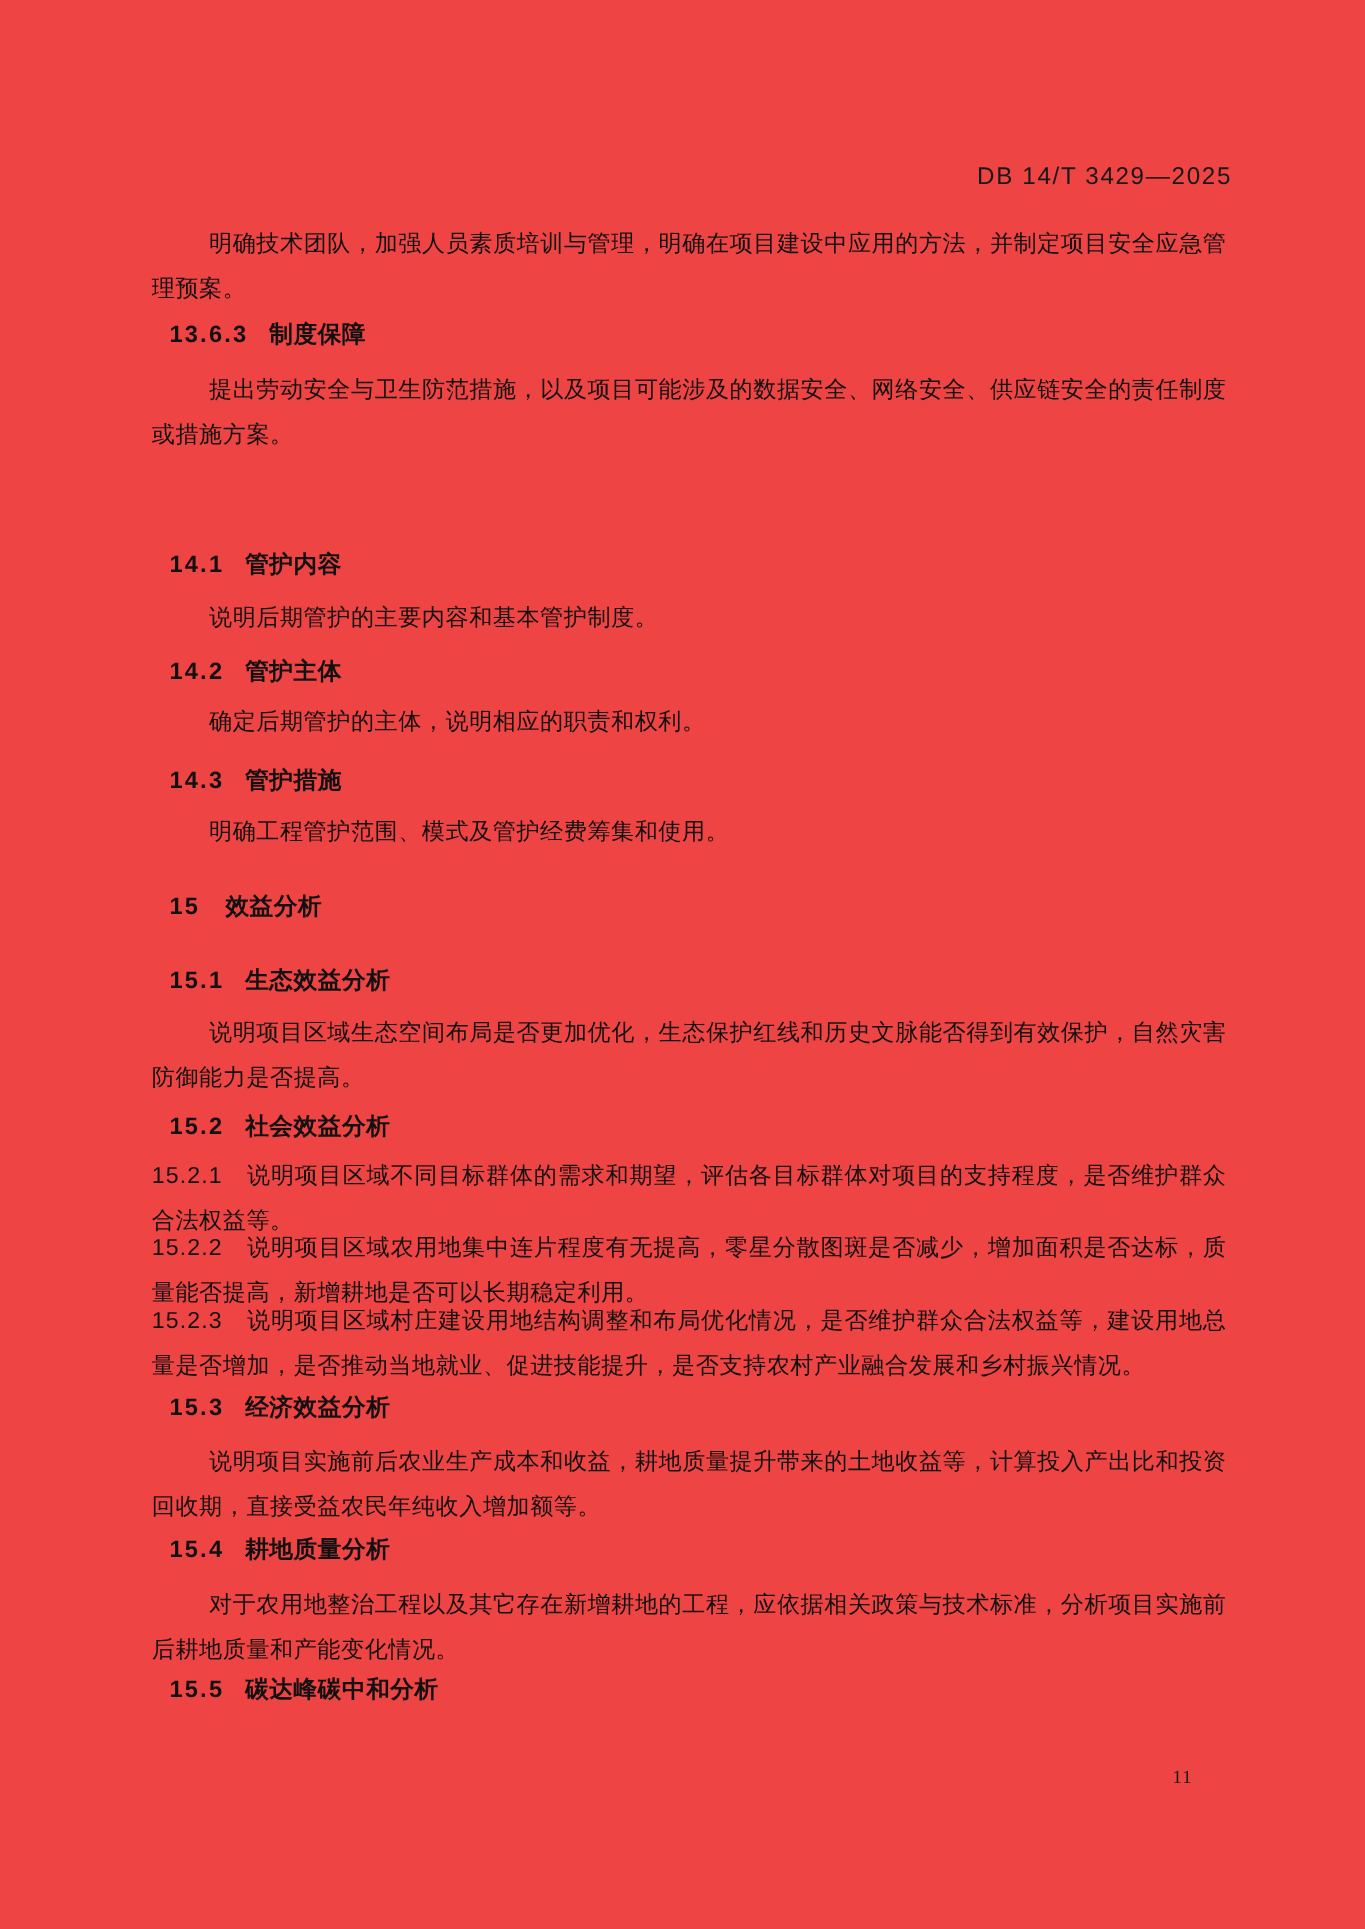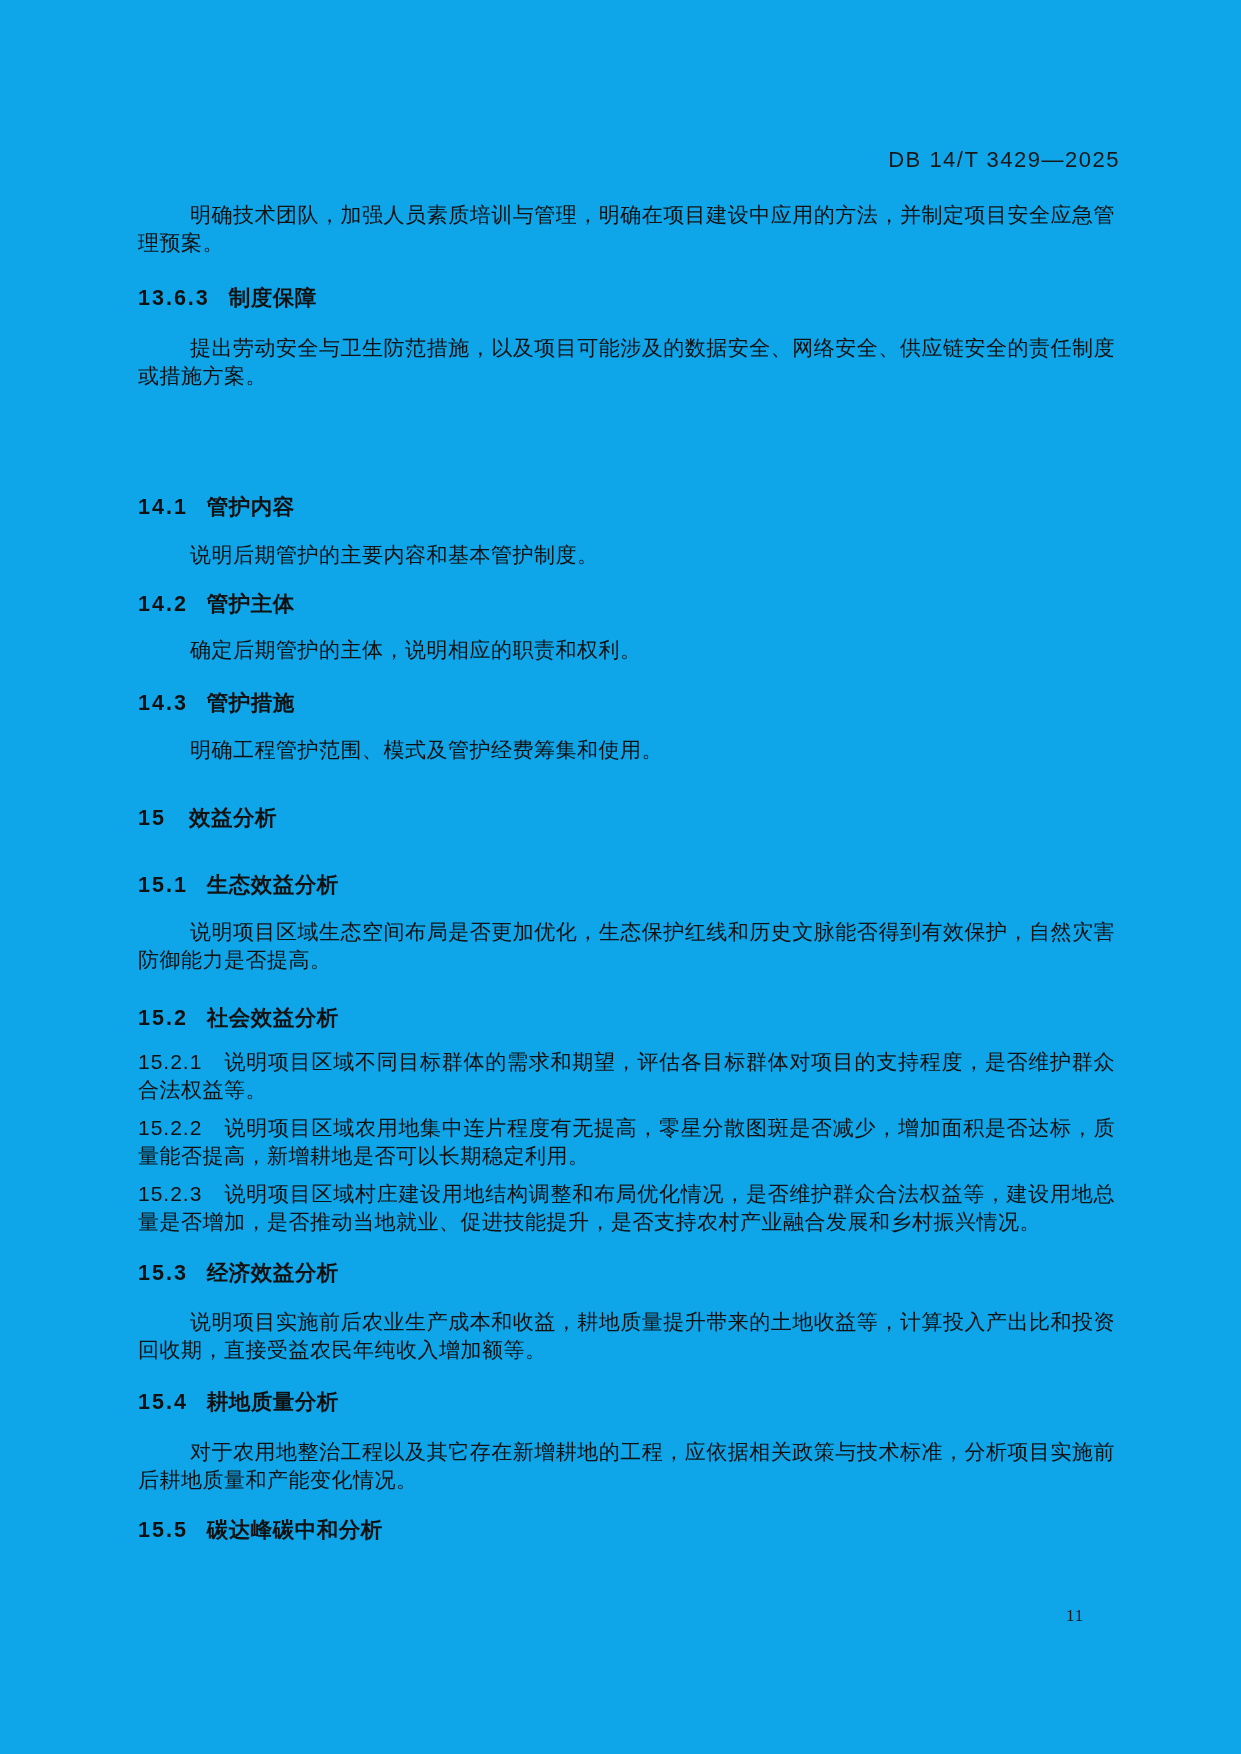--- a/index.html
+++ b/index.html
@@ -3,25 +3,25 @@
 <meta charset="utf-8">
 <style>
   html, body { margin: 0; padding: 0; background: #ffffff; }
   body {
     width: 1241px; height: 1754px;
     position: relative;
     font-family: "Liberation Serif", "DejaVu Serif", serif;
     color: #111111;
     overflow: hidden;
   }
-  .page { position: absolute; inset: 0; background: #0ea5e9; }
+  .page { position: absolute; inset: 0; background: #ef4444; }
   .block {
     position: absolute;
     left: 138px; right: 126px;
-    font-size: 21px; line-height: 28px;
+    font-size: 21px; line-height: 41px;
     text-align: justify;
     letter-spacing: 0.5px;
   }
   .doc-header {
     position: absolute;
     left: 138px; right: 121px;
     top: 147px;
     text-align: right;
     font-family: "Liberation Sans", "DejaVu Sans", sans-serif;
     font-size: 22px;
@@ -35,20 +35,21 @@
     letter-spacing: 1px;
     margin-right: 22px;
     white-space: nowrap;
   }
   .heading {
     font-family: "Liberation Sans", "DejaVu Sans", sans-serif;
     font-weight: 700;
     font-size: 21.5px;
     letter-spacing: 0.5px;
     text-align: left;
+    margin-left: 16px;
   }
   .heading .hnum { margin-right: 19px; letter-spacing: 2px; }
   .heading.chapter .hnum { margin-right: 23px; }
   .page-number {
     position: absolute;
     top: 1606px; left: 1066px;
     font-size: 17px;
     letter-spacing: 1px;
     color: #181818;
   }

